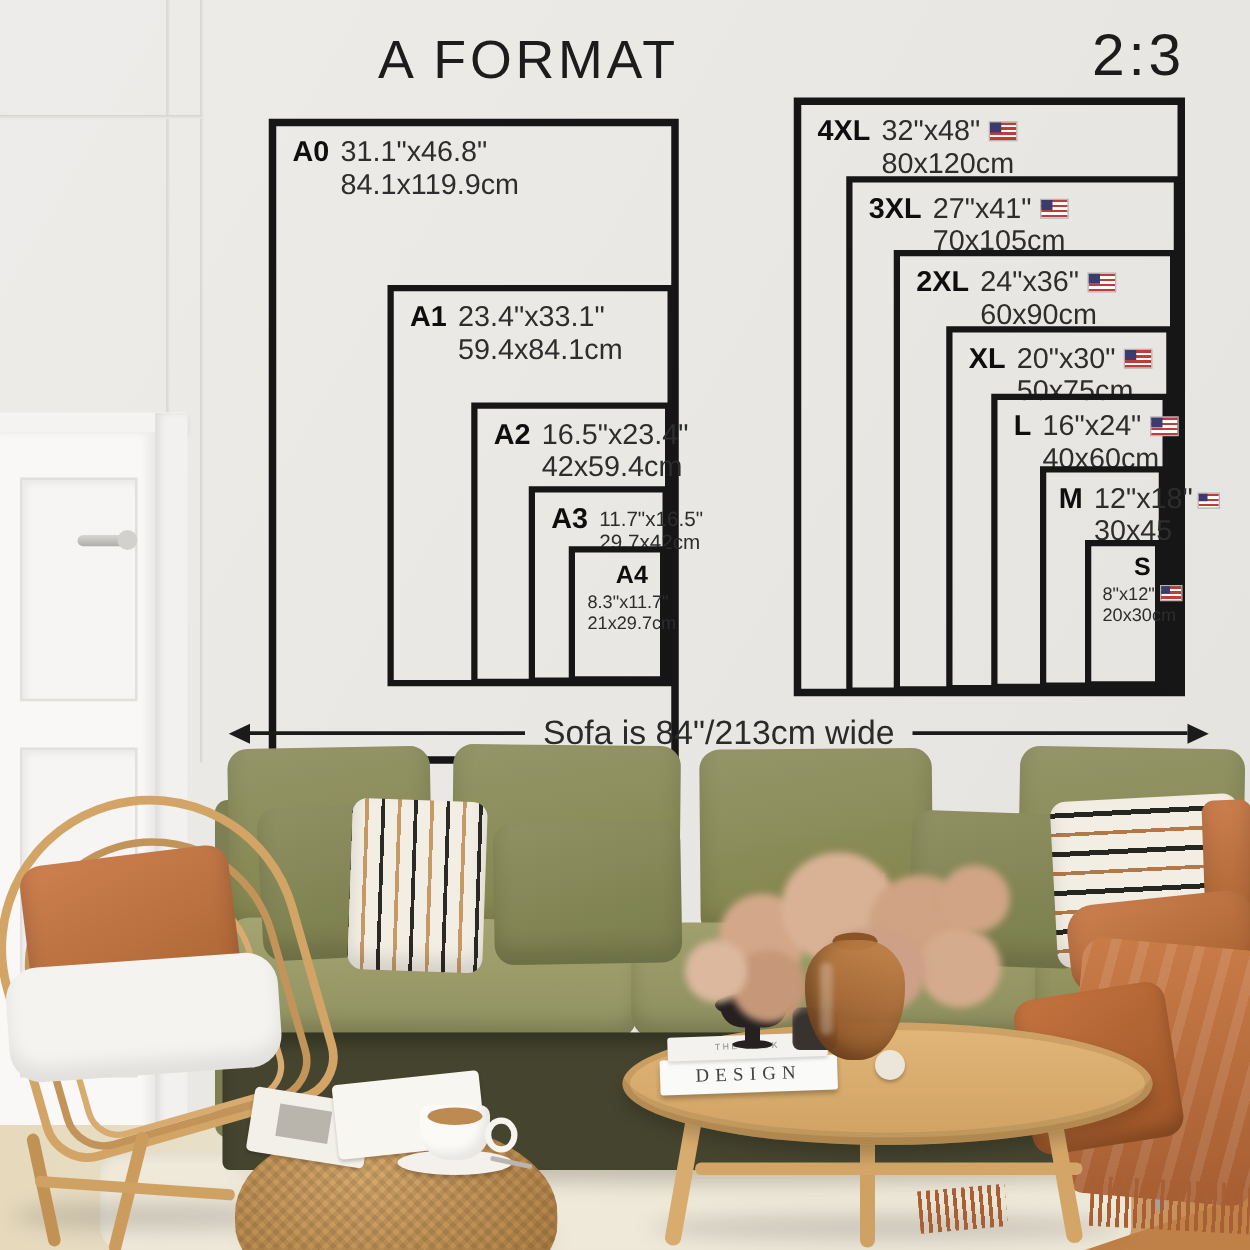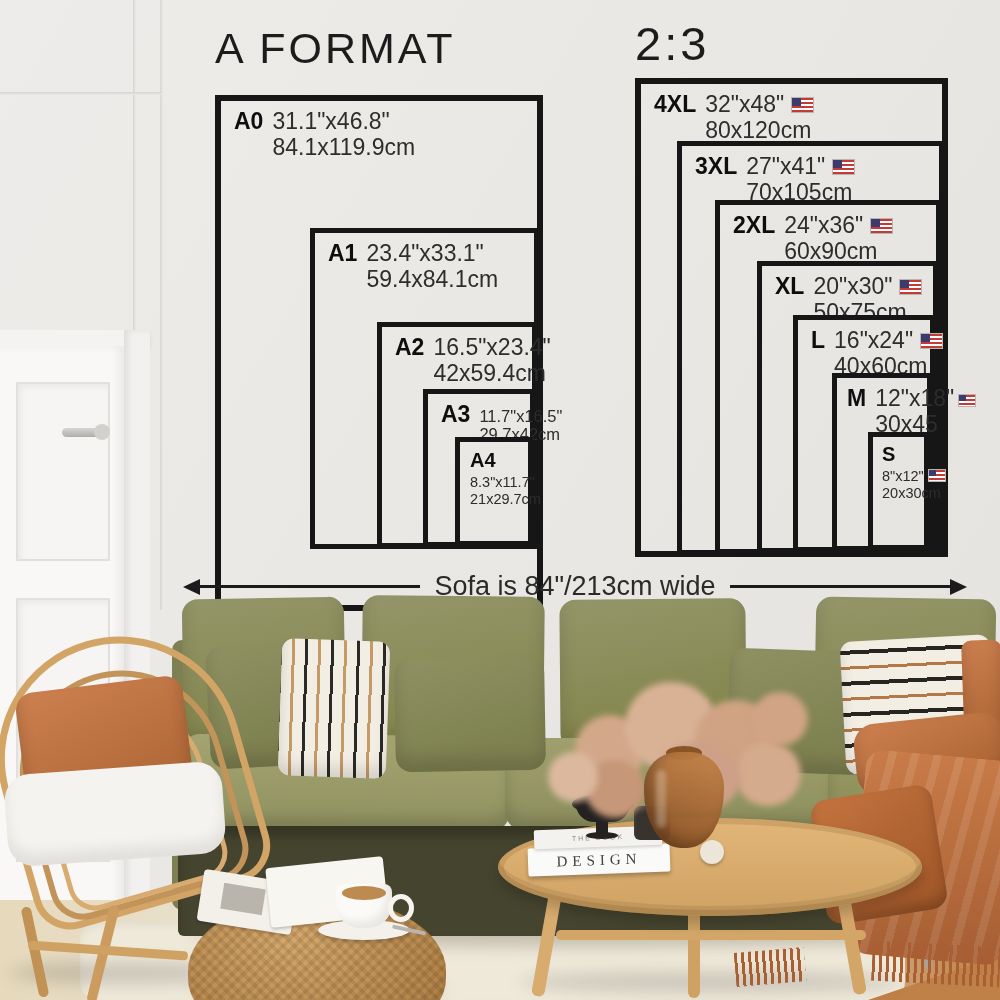--- a/index.html
+++ b/index.html
@@ -10,30 +10,30 @@
   .trim{position:absolute;background:linear-gradient(90deg,#d6d4d1,#eceae8);}
   .door{position:absolute;left:0;top:346px;width:124px;height:654px;background:#f9f8f6;
         box-shadow:inset -6px 0 8px rgba(0,0,0,.06);}
   .door-frame{position:absolute;left:124px;top:330px;width:26px;height:670px;background:#f2f1ef;
         box-shadow:inset 4px 0 6px rgba(0,0,0,.08);}
   .door-top{position:absolute;left:0;top:330px;width:150px;height:16px;background:#f4f3f1;
         box-shadow:0 3px 4px rgba(0,0,0,.08);}
   .door-panel{position:absolute;border:2px solid #e2e0dd;background:#f6f5f3;
         box-shadow:inset 3px 3px 6px rgba(0,0,0,.05);}
   
-  .diagram-title{position:absolute;text-align:left;font-size:43px;color:#1c1c1c;letter-spacing:3px;}
+  .diagram-title{position:absolute;text-align:right;font-size:43px;color:#1c1c1c;letter-spacing:3px;}
   .rect{position:absolute;border:5px solid #161616;box-sizing:border-box;}
   .rect.outer{border-width:6px;}
   .entry{position:absolute;top:8px;left:13px;display:flex;gap:9px;white-space:nowrap;}
   .lbl{font-weight:bold;font-size:23px;color:#0e0e0e;line-height:1.12;}
   .dims{font-size:23px;color:#2d2d2d;line-height:1.12;}
   .dims .cm{display:block;}
   .entry.mid .dims{font-size:16.5px;margin-top:5px;}
   .entry.stack{display:block;}
-  .entry.stack .lbl{display:block;font-size:20px;margin-bottom:2px;}
+  .entry.stack .lbl{display:block;font-size:20px;margin-bottom:2px;text-align:center;}
   .entry.stack .dims{font-size:14.5px;}
   .flag{display:inline-block;width:21px;height:14px;position:relative;margin-left:7px;
         vertical-align:-1px;border:1px solid #b9b4ae;
         background:repeating-linear-gradient(180deg,#c23b37 0 2px,#fdfdfd 2px 4px);}
   .flag::before{content:"";position:absolute;left:0;top:0;width:9px;height:8px;background:#3c3b6e;}
   .flag.sm{width:16px;height:11px;margin-left:4px;}
   .flag.sm::before{width:7px;height:6px;}
   
   .sofa-arrow{position:absolute;left:183px;top:571px;width:784px;display:flex;align-items:center;}
   .ah{width:0;height:0;border-top:8px solid transparent;border-bottom:8px solid transparent;}

